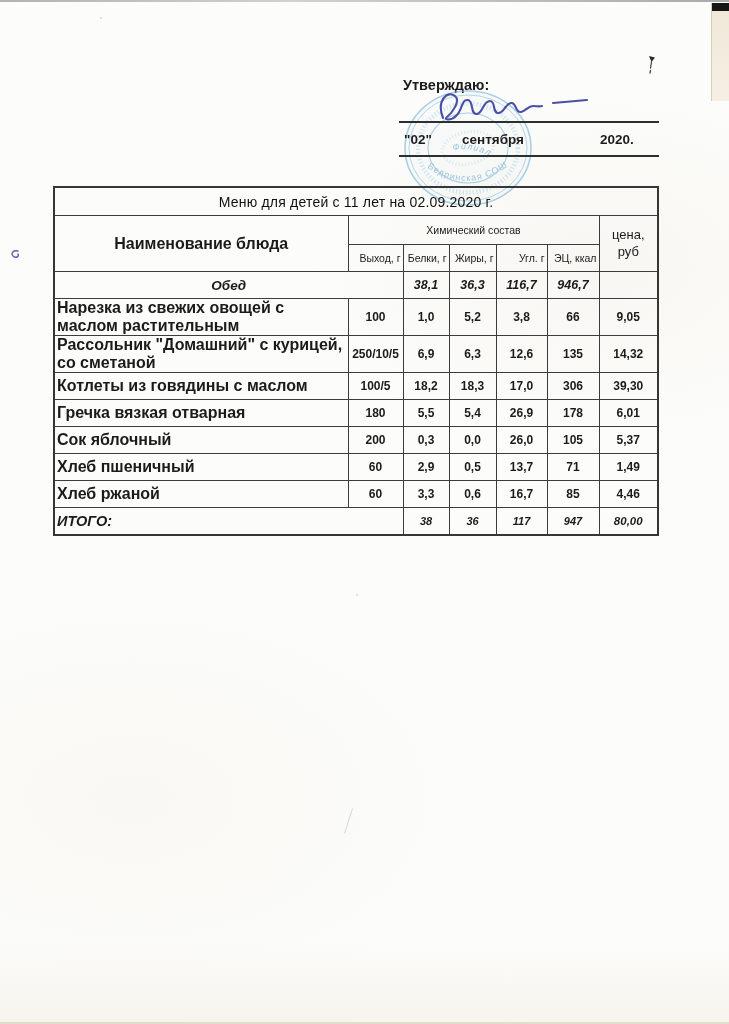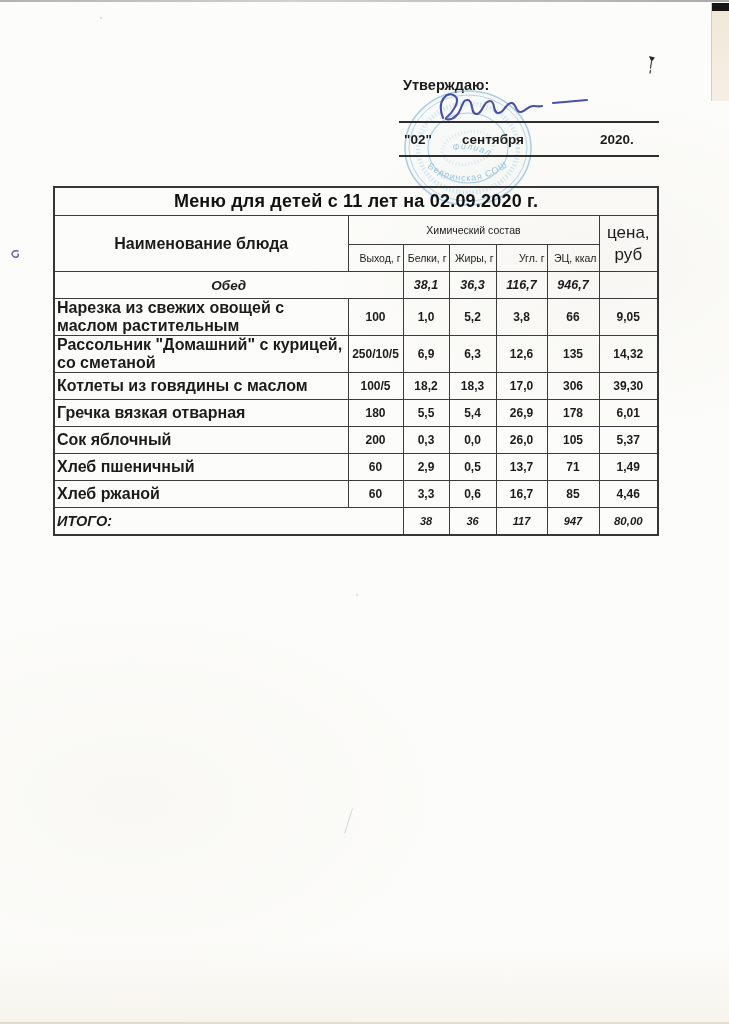--- a/index.html
+++ b/index.html
@@ -43,25 +43,25 @@
   .ink-speck-svg{position:absolute;left:646px;top:54px;}
 
   
   table.menu{
     position:absolute;left:53px;top:186px;width:604px;
     border-collapse:collapse;table-layout:fixed;
     color:#1b1b1b;
   }
   table.menu td{border:1.5px solid #3c3c3c;padding:0 2px;overflow:hidden;}
   table.menu{border:2px solid #363636;}
-  .t-title{height:27px;text-align:center;font-size:18px;font-weight:bold;letter-spacing:.2px;color:#111;}
+  .t-title{height:27px;text-align:center;font-size:14px;font-weight:normal;letter-spacing:.2px;color:#111;}
   .h-dish{font-size:16px;font-weight:bold;text-align:center;}
   .h-chem{height:28px;font-size:10.5px;text-align:center;}
   .h-sub{height:26px;font-size:10.5px;text-align:right;}
-  .h-price{font-size:17px;text-align:center;line-height:1.25;}
+  .h-price{font-size:13px;text-align:center;line-height:1.25;}
   .r-meal{height:27px;}
   .meal-label{text-align:center;font-size:13.5px;font-weight:bold;font-style:italic;}
   .meal-val{text-align:center;font-size:12.5px;font-weight:bold;font-style:italic;}
   .r-dish{height:27px;}
   .cell-dish{font-size:16px;font-weight:bold;padding-left:4px;}
   .cell-num{text-align:center;font-size:12px;font-weight:bold;}
   .cell-price{text-align:center;font-size:12px;font-weight:bold;}
   .r-total{height:27px;}
   .total-label{font-size:14.5px;font-weight:bold;font-style:italic;padding-left:4px;}
   .total-val{text-align:center;font-size:11px;font-weight:bold;font-style:italic;}

